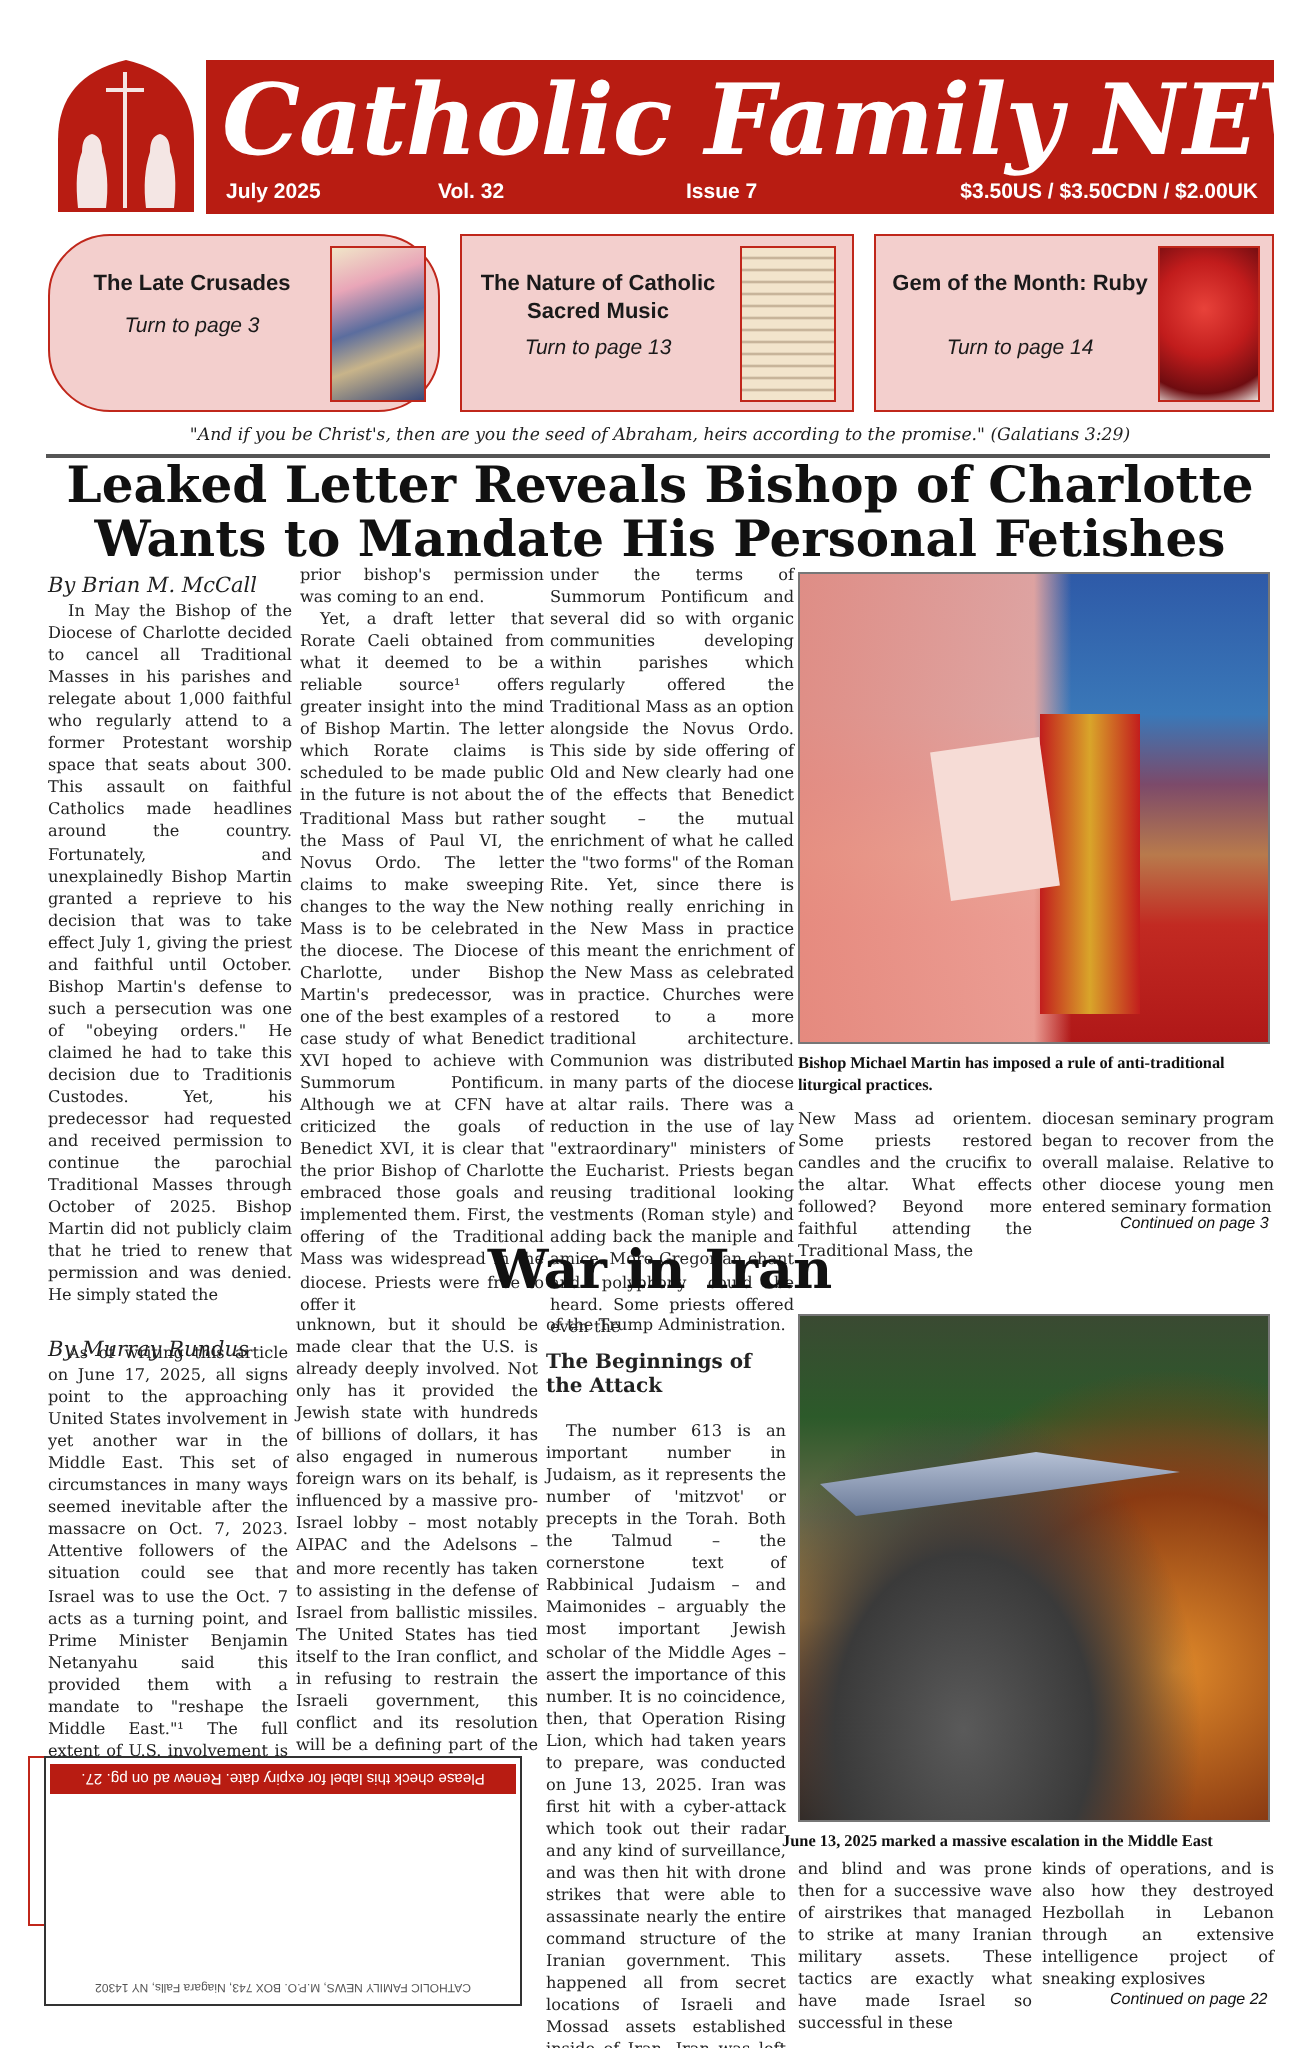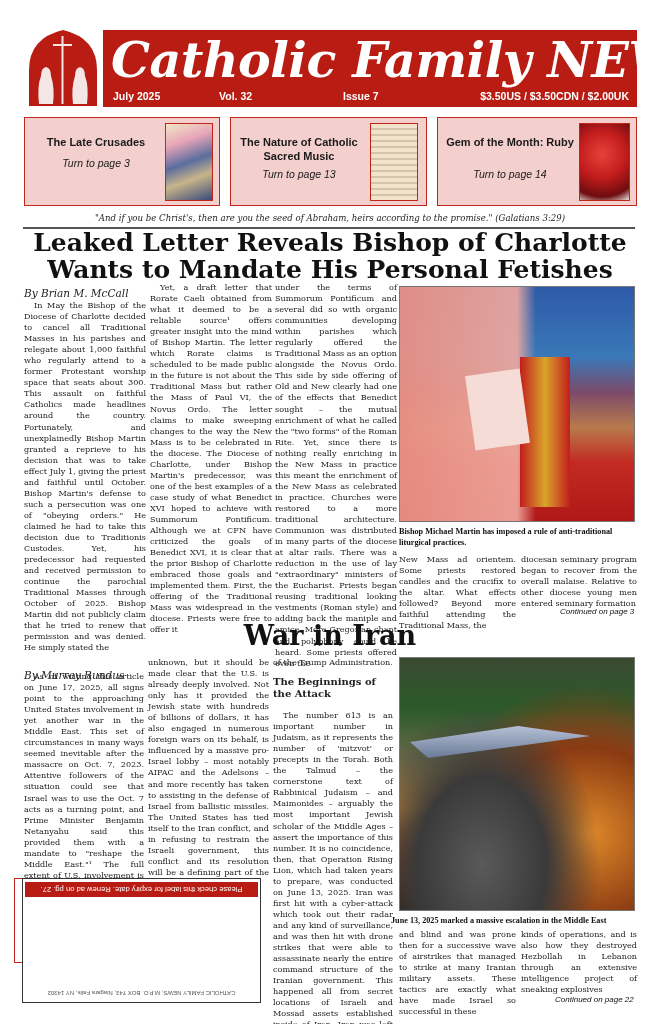--- a/index.html
+++ b/index.html
@@ -52,21 +52,21 @@
 </div>
 
 <div class="banner">
   <div class="title">Catholic Family NEWS</div>
   <div class="meta" style="left:10px;">July 2025</div>
   <div class="meta" style="left:116px;">Vol. 32</div>
   <div class="meta" style="left:240px;">Issue 7</div>
   <div class="meta" style="right:8px;">$3.50US / $3.50CDN / $2.00UK</div>
 </div>
 
-<div class="teaser" style="left:24px; width:196px;">
+<div class="teaser" style="left:24px; width:196px;border-radius:31px;">
   <div class="t-title" style="top:17px; width:130px;">The Late Crusades</div>
   <div class="t-turn" style="top:39px; width:130px;">Turn to page 3</div>
   <div class="t-img" style="left:140px; background: linear-gradient(160deg,#f0e6c8 0%,#e9a6b8 25%,#5b6d9e 50%,#c8b48a 70%,#3a4a7a 100%);"></div>
 </div>
 <div class="teaser" style="left:230px; width:197px;padding-left:12px;">
   <div class="t-title" style="top:17px; width:124px;">The Nature of Catholic Sacred Music</div>
   <div class="t-turn" style="top:50px; width:124px;">Turn to page 13</div>
   <div class="t-img" style="left:139px; background: repeating-linear-gradient(180deg,#f2e4cc 0px,#f2e4cc 4px,#b9a48a 5px,#f2e4cc 6px);"></div>
 </div>
 <div class="teaser" style="left:437px; width:200px;">
@@ -82,20 +82,21 @@
   <div>Leaked Letter Reveals Bishop of Charlotte</div>
   <div>Wants to Mandate His Personal Fetishes</div>
 </div>
 
 <div class="byline" style="left:24px; top:287px;">By Brian M. McCall</div>
 
 <div class="col" style="left:24px; top:300px; width:122px;">
   <p>In May the Bishop of the Diocese of Charlotte decided to cancel all Traditional Masses in his parishes and relegate about 1,000 faithful who regularly attend to a former Protestant worship space that seats about 300. This assault on faithful Catholics made headlines around the country. Fortunately, and unexplainedly Bishop Martin granted a reprieve to his decision that was to take effect July 1, giving the priest and faithful until October. Bishop Martin's defense to such a persecution was one of "obeying orders." He claimed he had to take this decision due to Traditionis Custodes. Yet, his predecessor had requested and received permission to continue the parochial Traditional Masses through October of 2025. Bishop Martin did not publicly claim that he tried to renew that permission and was denied. He simply stated the</p>
 </div>
 <div class="col" style="left:150px; top:282px; width:122px;">
+  <p class="noind">prior bishop's permission was coming to an end.</p>
   <p>Yet, a draft letter that Rorate Caeli obtained from what it deemed to be a reliable source¹ offers greater insight into the mind of Bishop Martin. The letter which Rorate claims is scheduled to be made public in the future is not about the Traditional Mass but rather the Mass of Paul VI, the Novus Ordo. The letter claims to make sweeping changes to the way the New Mass is to be celebrated in the diocese. The Diocese of Charlotte, under Bishop Martin's predecessor, was one of the best examples of a case study of what Benedict XVI hoped to achieve with Summorum Pontificum. Although we at CFN have criticized the goals of Benedict XVI, it is clear that the prior Bishop of Charlotte embraced those goals and implemented them. First, the offering of the Traditional Mass was widespread in the diocese. Priests were free to offer it</p>
 </div>
 <div class="col" style="left:275px; top:282px; width:122px;">
   <p class="noind">under the terms of Summorum Pontificum and several did so with organic communities developing within parishes which regularly offered the Traditional Mass as an option alongside the Novus Ordo. This side by side offering of Old and New clearly had one of the effects that Benedict sought – the mutual enrichment of what he called the "two forms" of the Roman Rite. Yet, since there is nothing really enriching in the New Mass in practice this meant the enrichment of the New Mass as celebrated in practice. Churches were restored to a more traditional architecture. Communion was distributed in many parts of the diocese at altar rails. There was a reduction in the use of lay "extraordinary" ministers of the Eucharist. Priests began reusing traditional looking vestments (Roman style) and adding back the maniple and amice. More Gregorian chant and polyphony could be heard. Some priests offered even the</p>
 </div>
 
 <div class="photo" style="left:399px; top:286px; width:236px; height:236px; background:
   linear-gradient(90deg, rgba(232,144,132,0.95) 0%, rgba(240,170,160,0.9) 50%, rgba(0,0,0,0) 58%),
   linear-gradient(180deg, #2e5aa8 0%, #3a78b8 30%, #7c4a6a 45%, #b87a4c 60%, #c22a22 75%, #b01818 100%);">
   <div style="position:absolute; left:120px; top:70px; width:50px; height:150px; background:linear-gradient(90deg,#c21d1d,#d9a52a 50%,#c21d1d);"></div>

